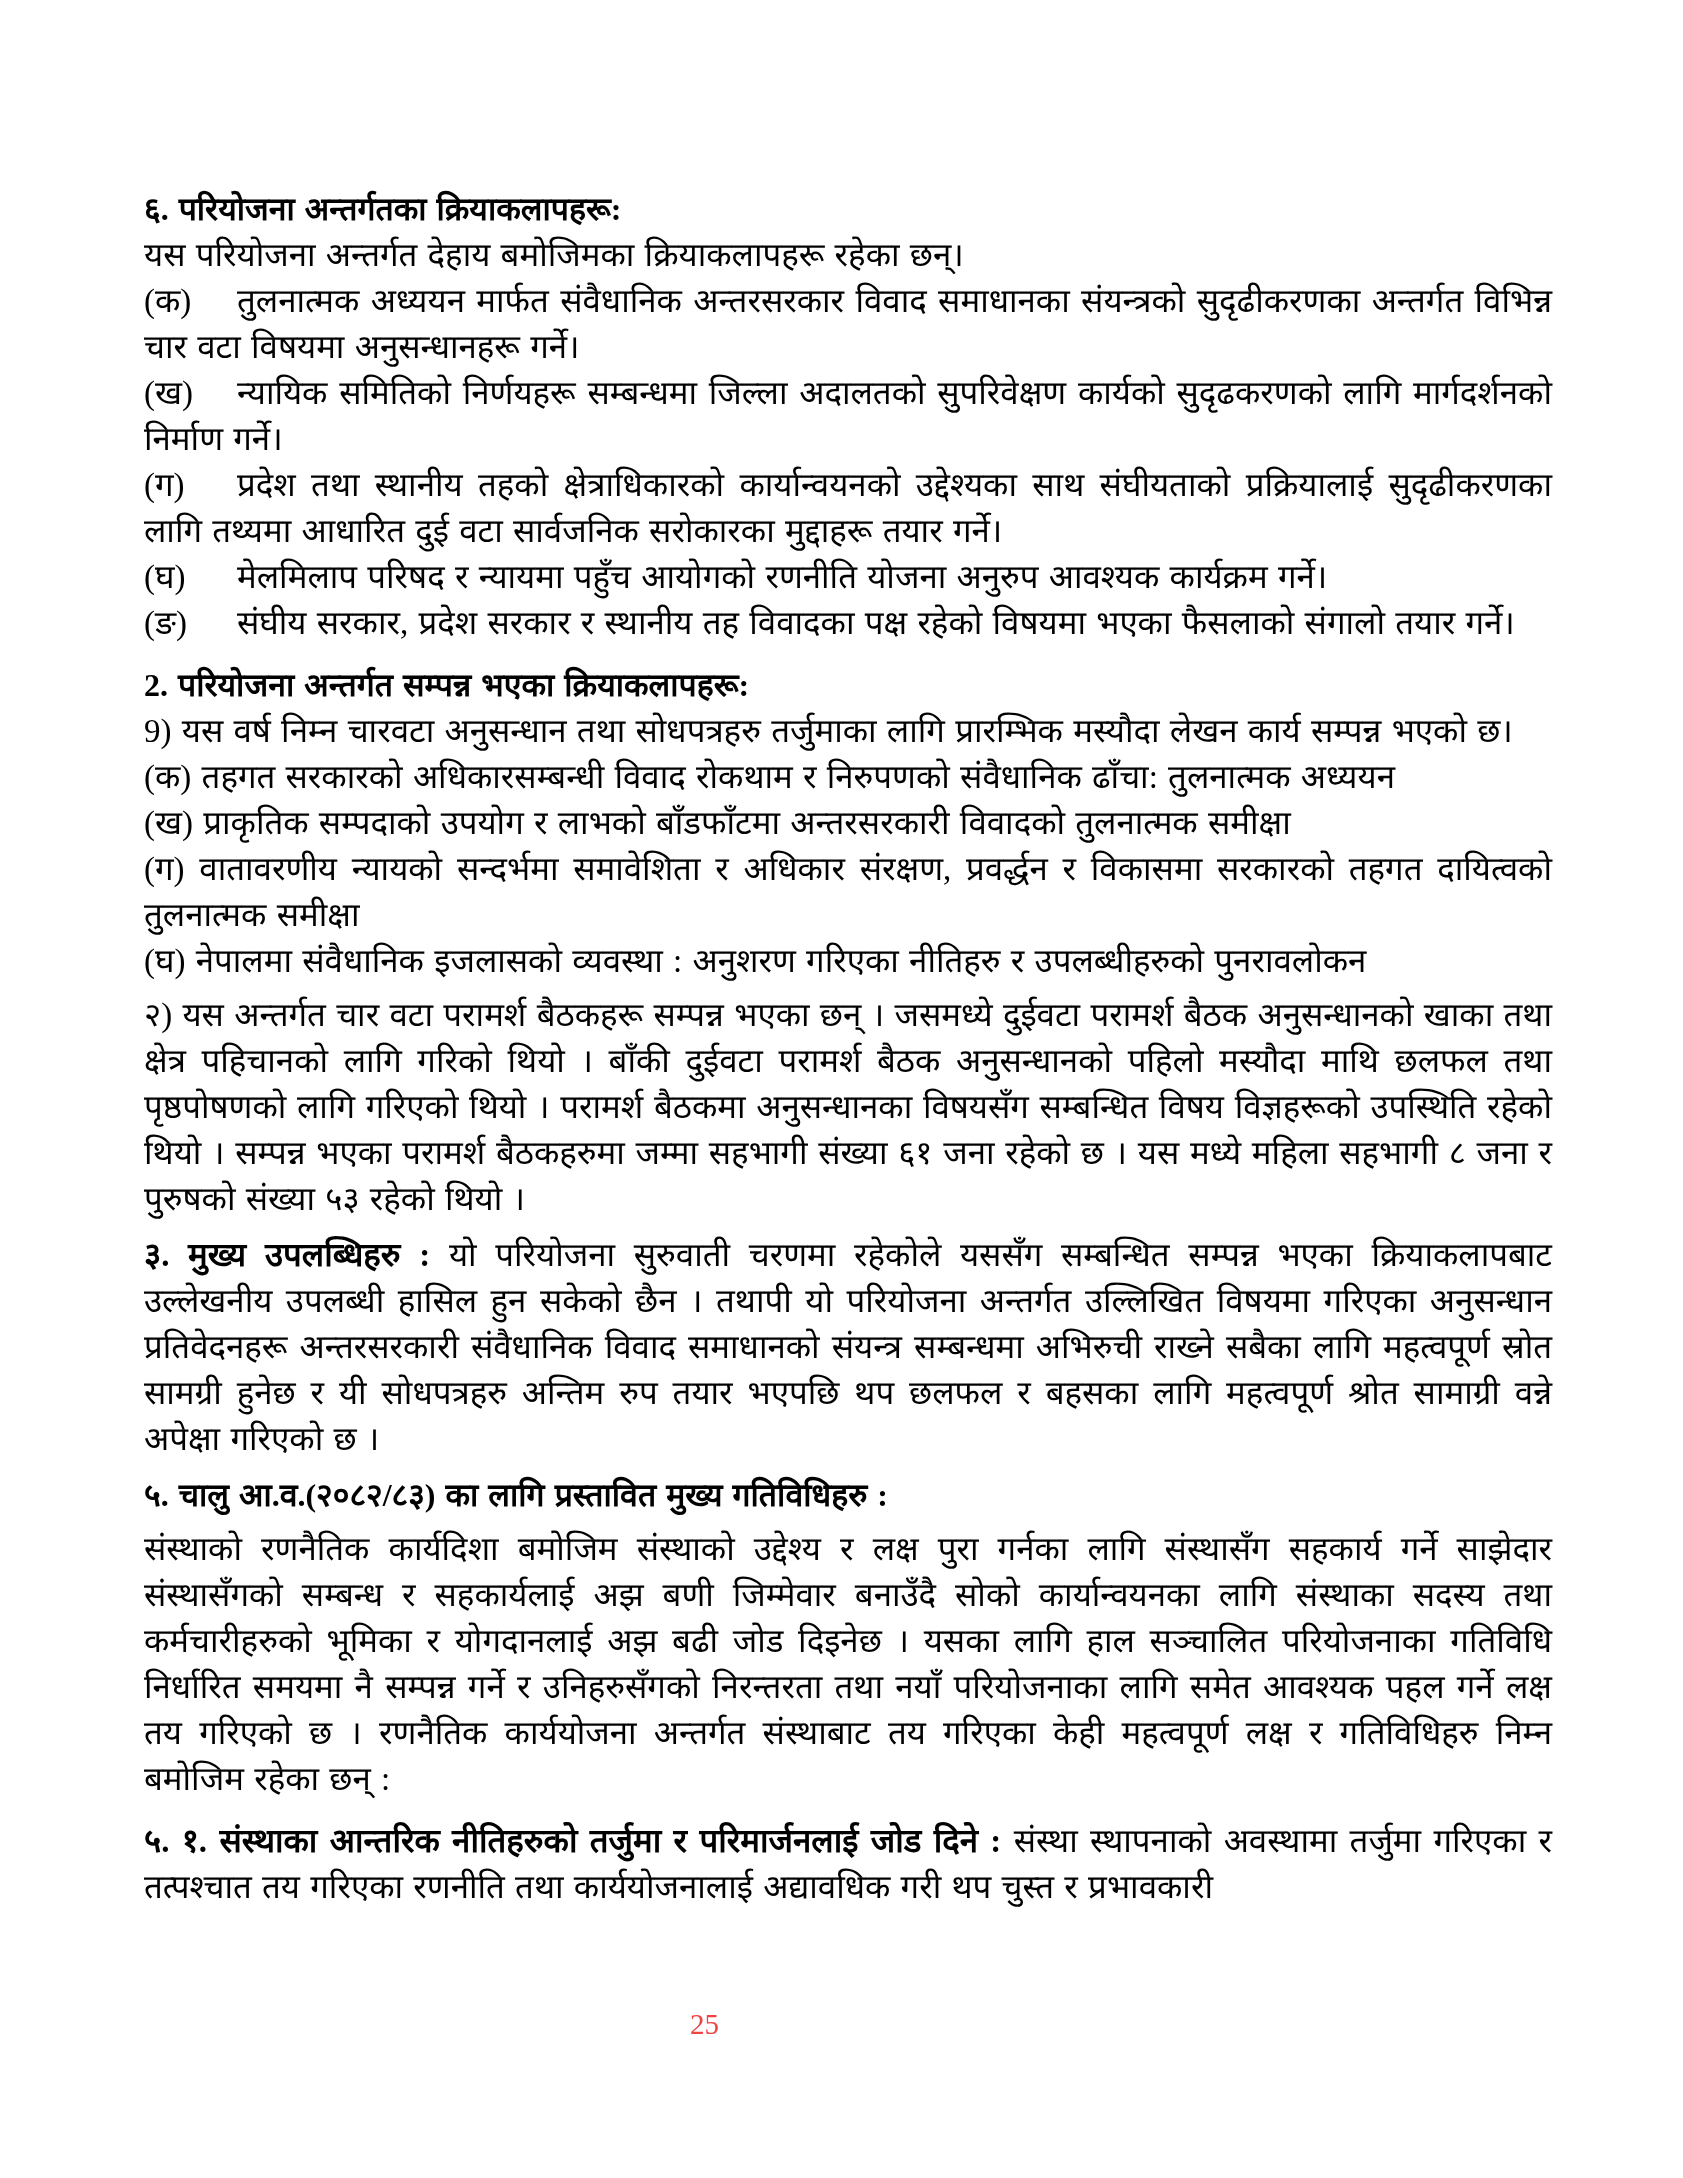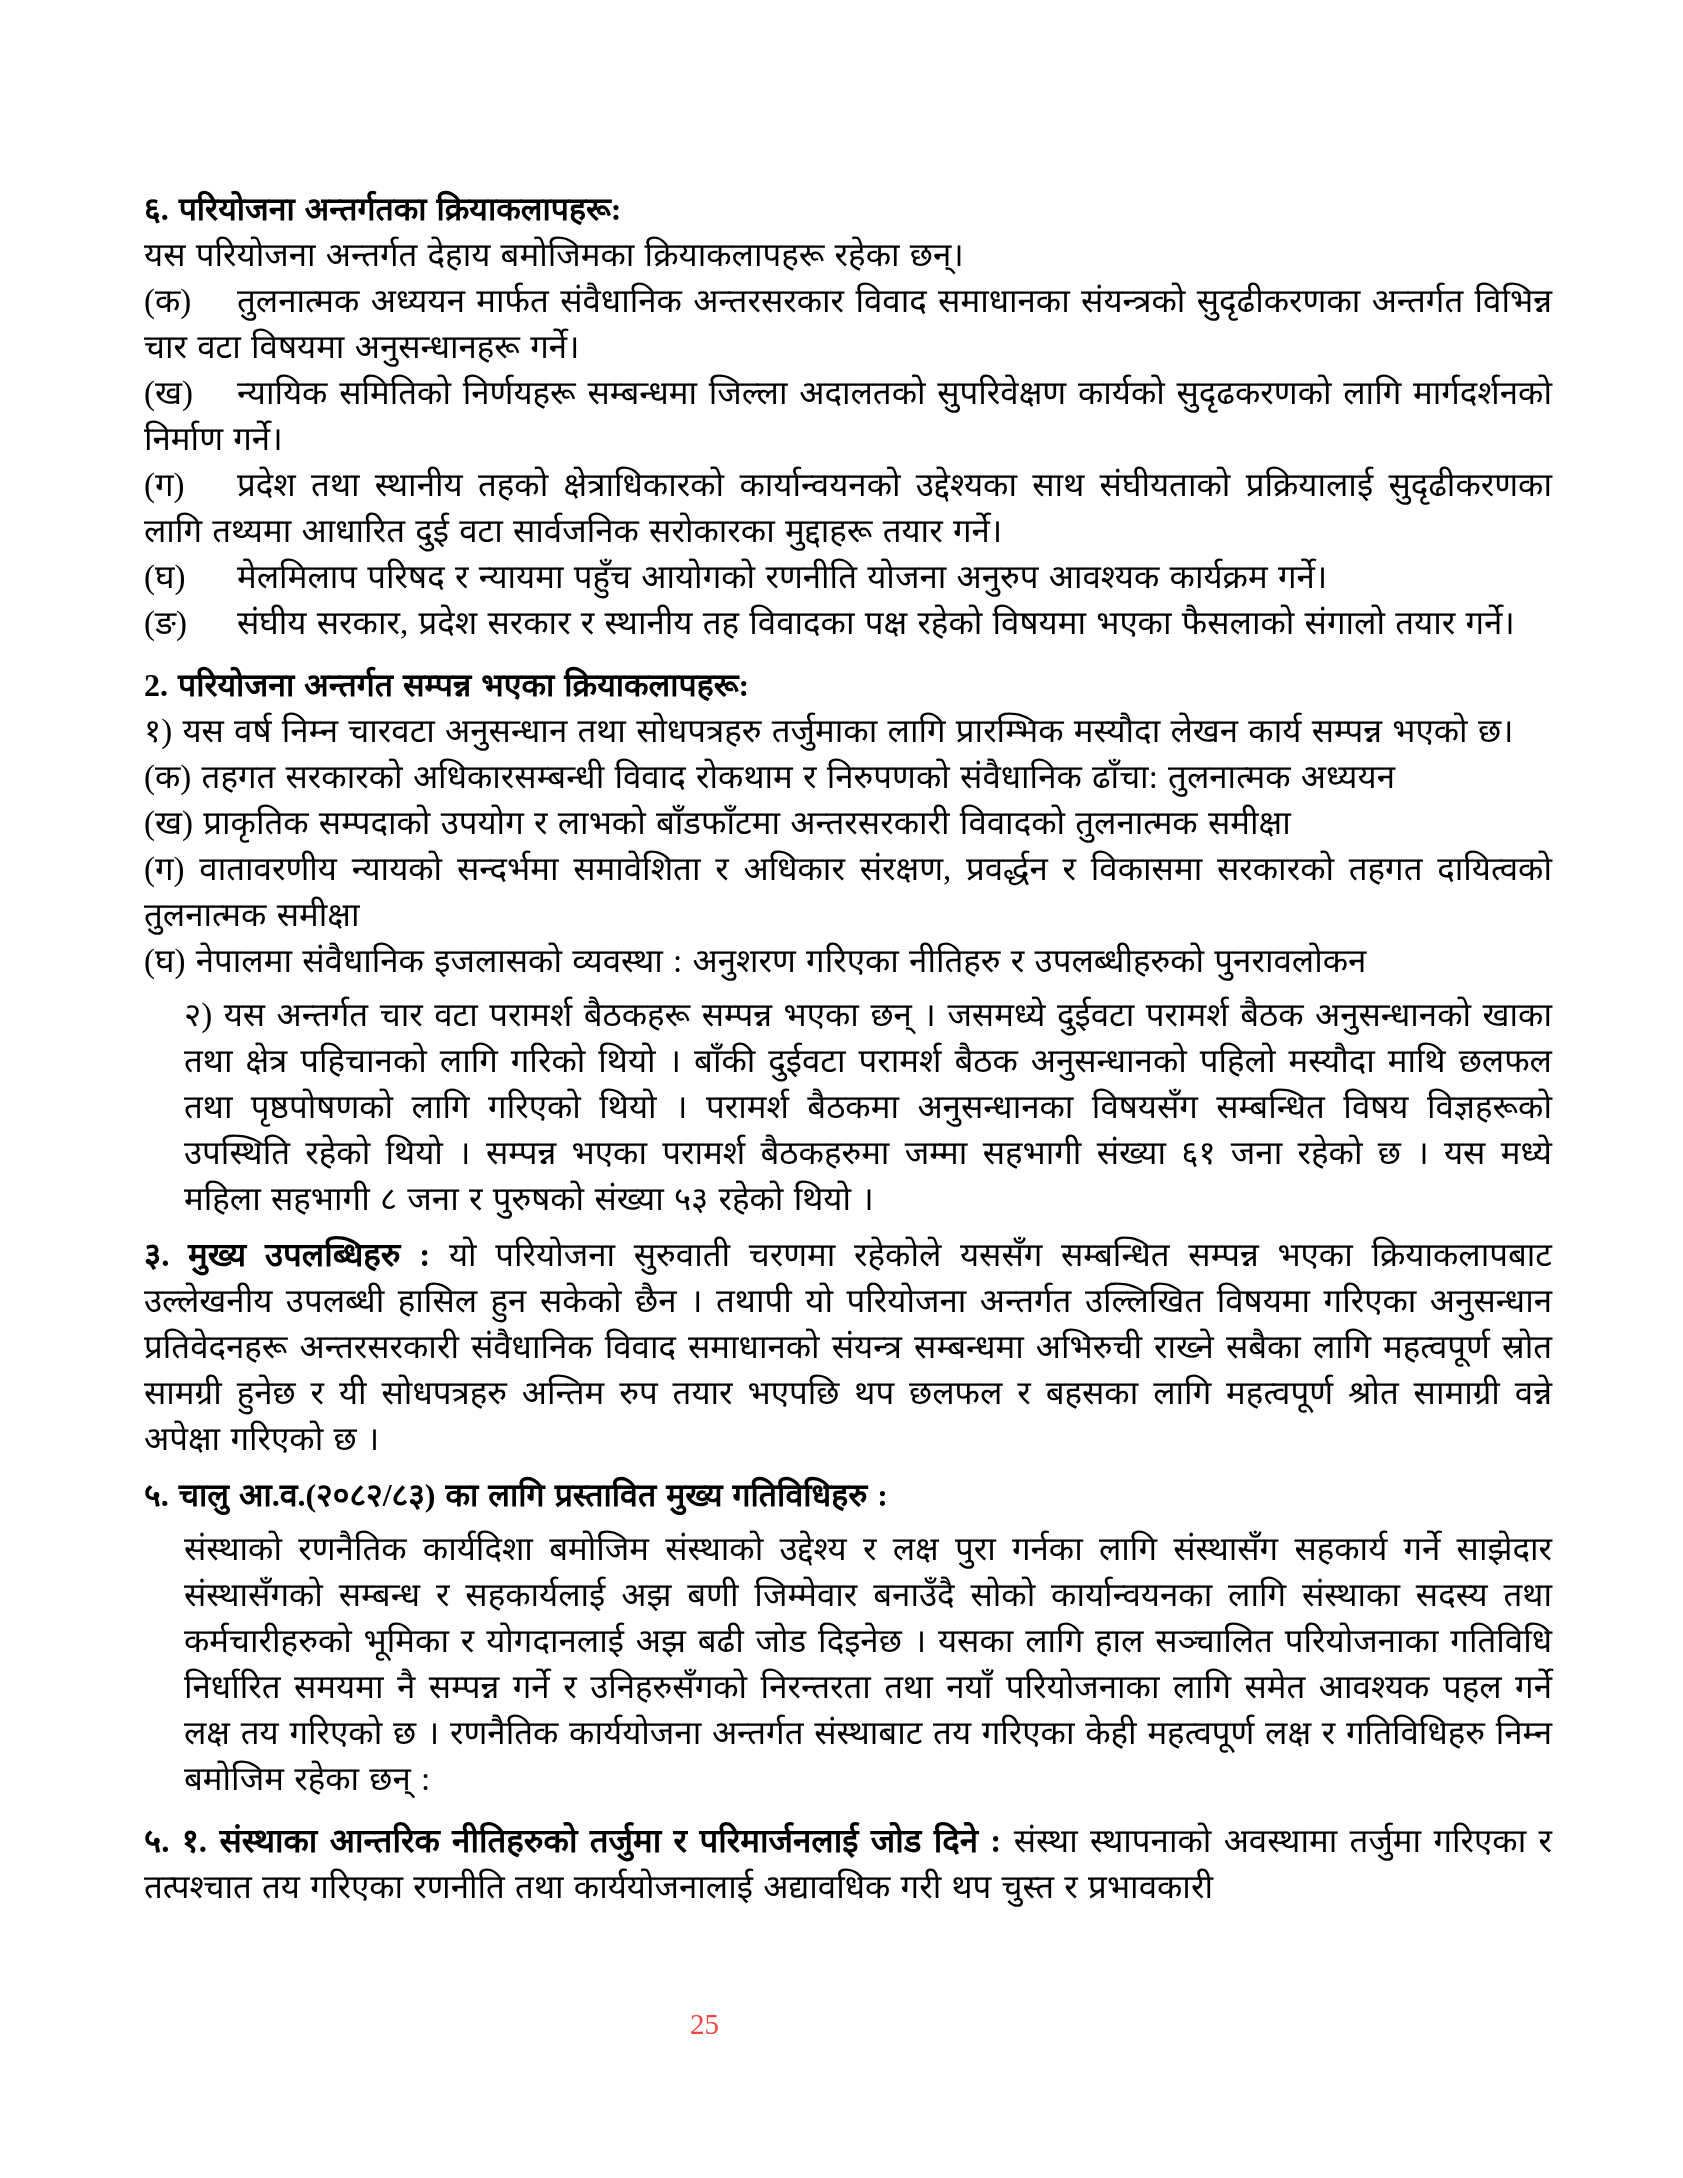--- a/index.html
+++ b/index.html
@@ -37,21 +37,21 @@
   }
   .bold-lead {
     font-weight: bold;
   }
   .marker {
     display: inline-block;
     width: 93px;
   }
   .mt-lg { margin-top: 16px; }
   .mt-md { margin-top: 10px; }
-  .mt-sm { margin-top: 8px; margin-left: 40px; }
+  .mt-sm { margin-top: 8px; }
   .page-number {
     position: absolute;
     top: 2008px;
     left: 0;
     width: 1409px;
     text-align: center;
     font-size: 29px;
     color: #ef4444;
   }
 </style>
@@ -64,21 +64,21 @@
     <p class="para heading">६. परियोजना अन्तर्गतका क्रियाकलापहरू:</p>
     <p class="para">यस परियोजना अन्तर्गत देहाय बमोजिमका क्रियाकलापहरू रहेका छन्।</p>
 
     <p class="para"><span class="marker">(क)</span><span>तुलनात्मक अध्ययन मार्फत संवैधानिक अन्तरसरकार विवाद समाधानका संयन्त्रको सुदृढीकरणका अन्तर्गत विभिन्न चार वटा विषयमा अनुसन्धानहरू गर्ने।</span></p>
     <p class="para"><span class="marker">(ख)</span><span>न्यायिक समितिको निर्णयहरू सम्बन्धमा जिल्ला अदालतको सुपरिवेक्षण कार्यको सुदृढकरणको लागि मार्गदर्शनको निर्माण गर्ने।</span></p>
     <p class="para"><span class="marker">(ग)</span><span>प्रदेश तथा स्थानीय तहको क्षेत्राधिकारको कार्यान्वयनको उद्देश्यका साथ संघीयताको प्रक्रियालाई सुदृढीकरणका लागि तथ्यमा आधारित दुई वटा सार्वजनिक सरोकारका मुद्दाहरू तयार गर्ने।</span></p>
     <p class="para"><span class="marker">(घ)</span><span>मेलमिलाप परिषद र न्यायमा पहुँच आयोगको रणनीति योजना अनुरुप आवश्यक कार्यक्रम गर्ने।</span></p>
     <p class="para"><span class="marker">(ङ)</span><span>संघीय सरकार, प्रदेश सरकार र स्थानीय तह विवादका पक्ष रहेको विषयमा भएका फैसलाको संगालो तयार गर्ने।</span></p>
 
     <p class="para heading mt-lg">2. परियोजना अन्तर्गत सम्पन्न भएका क्रियाकलापहरू:</p>
-    <p class="para">१) यस वर्ष निम्न चारवटा अनुसन्धान तथा सोधपत्रहरु तर्जुमाका लागि प्रारम्भिक मस्यौदा लेखन कार्य सम्पन्न भएको छ।</p>
+    <p class="para">9) यस वर्ष निम्न चारवटा अनुसन्धान तथा सोधपत्रहरु तर्जुमाका लागि प्रारम्भिक मस्यौदा लेखन कार्य सम्पन्न भएको छ।</p>
     <p class="para">(क) तहगत सरकारको अधिकारसम्बन्धी विवाद रोकथाम र निरुपणको संवैधानिक ढाँचा: तुलनात्मक अध्ययन</p>
     <p class="para">(ख) प्राकृतिक सम्पदाको उपयोग र लाभको बाँडफाँटमा अन्तरसरकारी विवादको तुलनात्मक समीक्षा</p>
     <p class="para">(ग) वातावरणीय न्यायको सन्दर्भमा समावेशिता र अधिकार संरक्षण, प्रवर्द्धन र विकासमा सरकारको तहगत दायित्वको तुलनात्मक समीक्षा</p>
     <p class="para">(घ) नेपालमा संवैधानिक इजलासको व्यवस्था : अनुशरण गरिएका नीतिहरु र उपलब्धीहरुको पुनरावलोकन</p>
     <p class="para mt-sm">२) यस अन्तर्गत चार वटा परामर्श बैठकहरू सम्पन्न भएका छन् । जसमध्ये दुईवटा परामर्श बैठक अनुसन्धानको खाका तथा क्षेत्र पहिचानको लागि गरिको थियो । बाँकी दुईवटा परामर्श बैठक अनुसन्धानको पहिलो मस्यौदा माथि छलफल तथा पृष्ठपोषणको लागि गरिएको थियो । परामर्श बैठकमा अनुसन्धानका विषयसँग सम्बन्धित विषय विज्ञहरूको उपस्थिति रहेको थियो । सम्पन्न भएका परामर्श बैठकहरुमा जम्मा सहभागी संख्या ६१ जना रहेको छ । यस मध्ये महिला सहभागी ८ जना र पुरुषको संख्या ५३ रहेको थियो ।</p>
 
     <p class="para mt-md"><span class="bold-lead">३. मुख्य उपलब्धिहरु :</span> <span>यो परियोजना सुरुवाती चरणमा रहेकोले यससँग सम्बन्धित सम्पन्न भएका क्रियाकलापबाट उल्लेखनीय उपलब्धी हासिल हुन सकेको छैन । तथापी यो परियोजना अन्तर्गत उल्लिखित विषयमा गरिएका अनुसन्धान प्रतिवेदनहरू अन्तरसरकारी संवैधानिक विवाद समाधानको संयन्त्र सम्बन्धमा अभिरुची राख्ने सबैका लागि महत्वपूर्ण स्रोत सामग्री हुनेछ र यी सोधपत्रहरु अन्तिम रुप तयार भएपछि थप छलफल र बहसका लागि महत्वपूर्ण श्रोत सामाग्री वन्ने अपेक्षा गरिएको छ ।</span></p>
 
     <p class="para heading mt-md">५. चालु आ.व.(२०८२/८३) का लागि प्रस्तावित मुख्य गतिविधिहरु :</p>
     <p class="para mt-sm">संस्थाको रणनैतिक कार्यदिशा बमोजिम संस्थाको उद्देश्य र लक्ष पुरा गर्नका लागि संस्थासँग सहकार्य गर्ने साझेदार संस्थासँगको सम्बन्ध र सहकार्यलाई अझ बणी जिम्मेवार बनाउँदै सोको कार्यान्वयनका लागि संस्थाका सदस्य तथा कर्मचारीहरुको भूमिका र योगदानलाई अझ बढी जोड दिइनेछ ।  यसका लागि हाल सञ्चालित परियोजनाका गतिविधि निर्धारित समयमा नै सम्पन्न गर्ने र उनिहरुसँगको निरन्तरता तथा नयाँ परियोजनाका लागि समेत आवश्यक पहल गर्ने लक्ष तय गरिएको छ । रणनैतिक कार्ययोजना अन्तर्गत संस्थाबाट तय गरिएका केही महत्वपूर्ण लक्ष र गतिविधिहरु निम्न बमोजिम रहेका छन् :</p>

